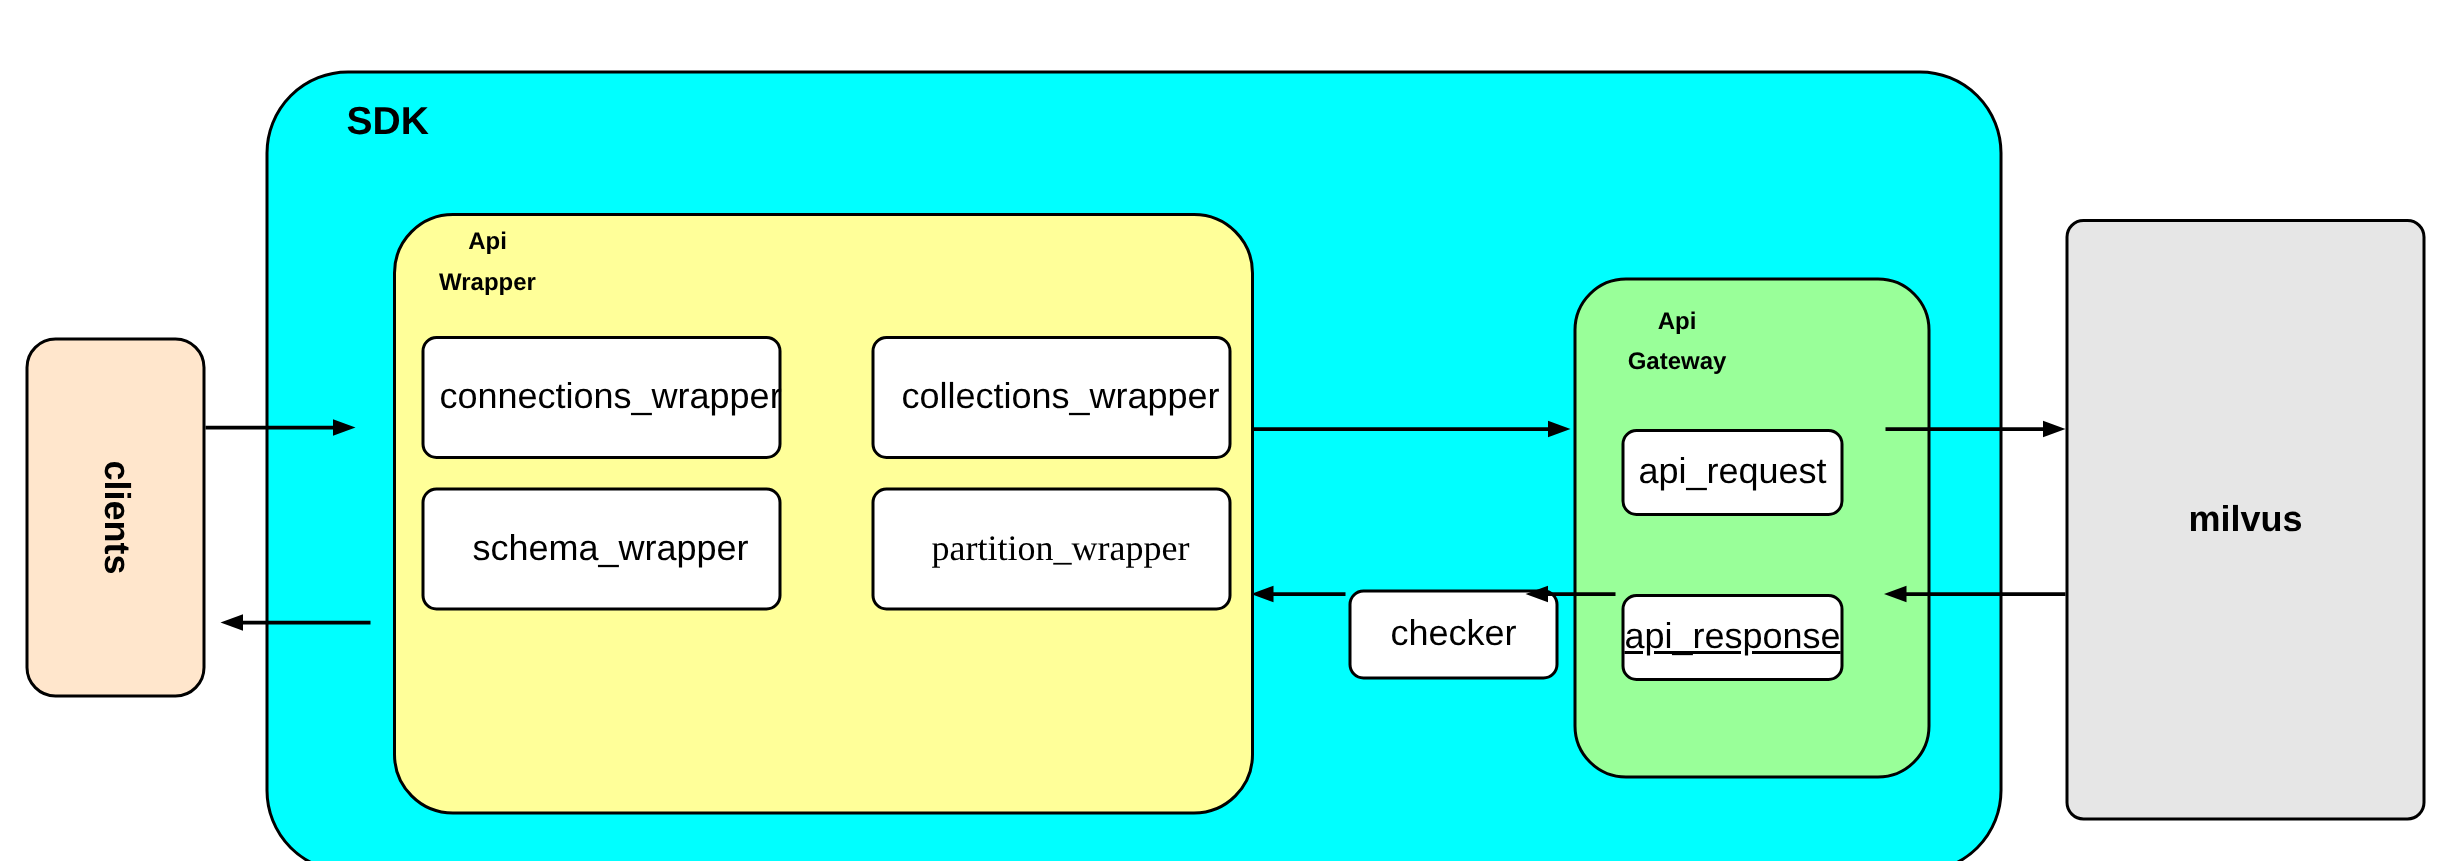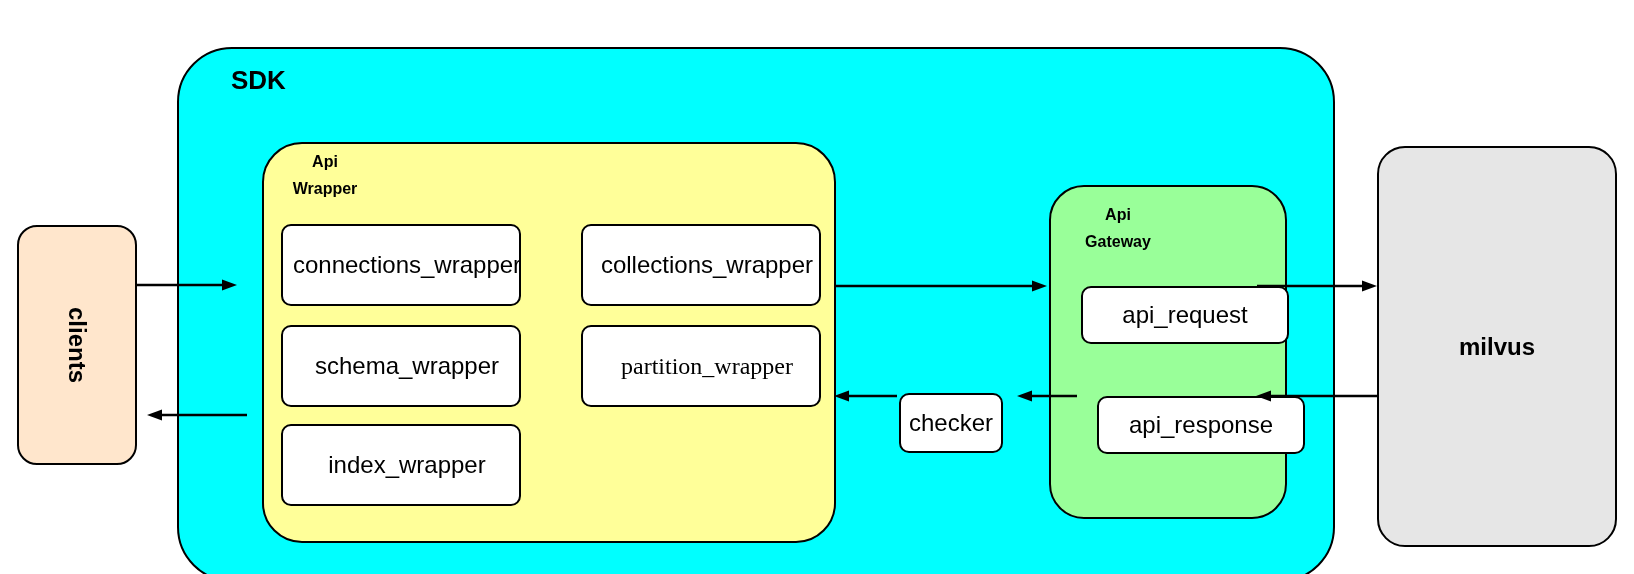--- a/index.html
+++ b/index.html
@@ -26,29 +26,29 @@
   
   .wrapper{left:83px;top:93px;width:574px;height:401px;background:#ffff99;border-radius:40px;}
   .wrapper-title{left:5px;top:4px;width:112px;}
   .wbox{position:absolute;width:240px;height:82px;border:2px solid #000;box-sizing:border-box;padding-left:12px;}
   .b0{left:17px;top:80px;}  .b1{left:317px;top:80px;}
   .b2{left:17px;top:181px;} .b3{left:317px;top:181px;font-family:Liberation Serif, serif;}
   .b4{left:17px;top:280px;} .b5{left:317px;top:280px;}
   
   .gateway{left:870px;top:136px;width:238px;height:334px;background:#99ff99;border-radius:35px;}
   .gateway-title{left:8px;top:14px;width:118px;}
-  .gbox{position:absolute;width:208px;height:58px;border:2px solid #000;box-sizing:border-box;}
+  .gbox{position:absolute;width:148px;height:58px;border:2px solid #000;box-sizing:border-box;}
   .g0{left:30px;top:99px;}
-  .g1{left:46px;top:209px;}
+  .g1{left:30px;top:209px;text-decoration:underline;}
   
-  .checker{left:720px;top:344px;width:104px;height:60px;border:2px solid #000;box-sizing:border-box;}
+  .checker{left:720px;top:344px;width:140px;height:60px;border:2px solid #000;box-sizing:border-box;}
   
   .milvus{
     left:1377px;top:146px;width:240px;height:401px;
-    background:#e6e6e6;border-radius:28px;
+    background:#e6e6e6;border-radius:12px;
     display:flex;align-items:center;justify-content:center;
     font-weight:bold;font-size:24px;
   }
   
   .arrows{position:absolute;left:0;top:0;width:1634px;height:574px;pointer-events:none;}
   .arrows line{stroke:#000;stroke-width:2.5;}
   .arrows polygon{fill:#000;}
 </style>
 </head>
 <body>
@@ -64,21 +64,20 @@
 
     <div class="node wrapper">
       <div class="ctitle wrapper-title">
         <div>Api</div>
         <div>Wrapper</div>
       </div>
       <div class="leaf wbox b0">connections_wrapper</div>
       <div class="leaf wbox b1">collections_wrapper</div>
       <div class="leaf wbox b2">schema_wrapper</div>
       <div class="leaf wbox b3">partition_wrapper</div>
-      <div class="leaf wbox b4">index_wrapper</div>
     </div>
 
     <div class="node gateway">
       <div class="ctitle gateway-title">
         <div>Api</div>
         <div>Gateway</div>
       </div>
       <div class="leaf gbox g0">api_request</div>
       <div class="leaf gbox g1">api_response</div>
     </div>

